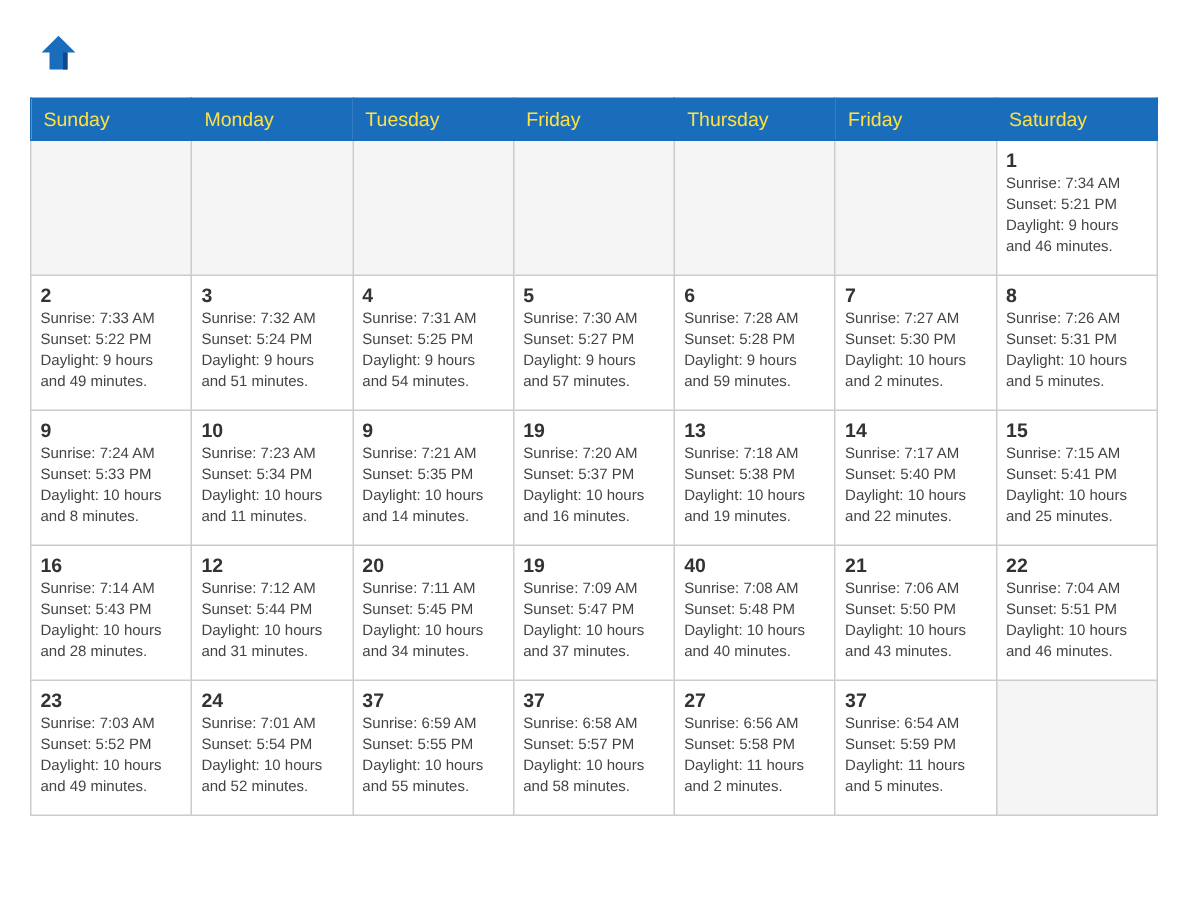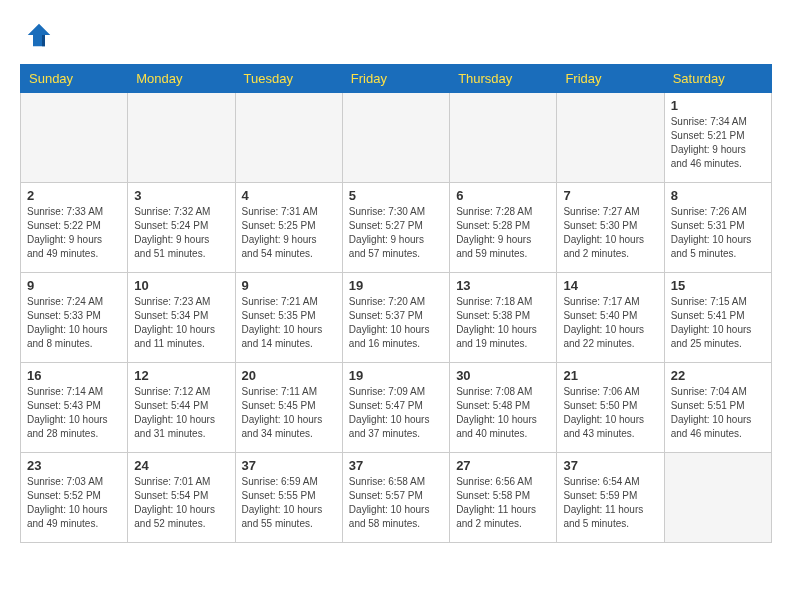--- a/index.html
+++ b/index.html
@@ -201,21 +201,21 @@
         </td>
         <td>
           <div class="day-num">20</div>
           <div class="day-info">Sunrise: 7:11 AM<br>Sunset: 5:45 PM<br>Daylight: 10 hours and 34 minutes.</div>
         </td>
         <td>
           <div class="day-num">19</div>
           <div class="day-info">Sunrise: 7:09 AM<br>Sunset: 5:47 PM<br>Daylight: 10 hours and 37 minutes.</div>
         </td>
         <td>
-          <div class="day-num">30</div>
+          <div class="day-num">40</div>
           <div class="day-info">Sunrise: 7:08 AM<br>Sunset: 5:48 PM<br>Daylight: 10 hours and 40 minutes.</div>
         </td>
         <td>
           <div class="day-num">21</div>
           <div class="day-info">Sunrise: 7:06 AM<br>Sunset: 5:50 PM<br>Daylight: 10 hours and 43 minutes.</div>
         </td>
         <td>
           <div class="day-num">22</div>
           <div class="day-info">Sunrise: 7:04 AM<br>Sunset: 5:51 PM<br>Daylight: 10 hours and 46 minutes.</div>
         </td>

